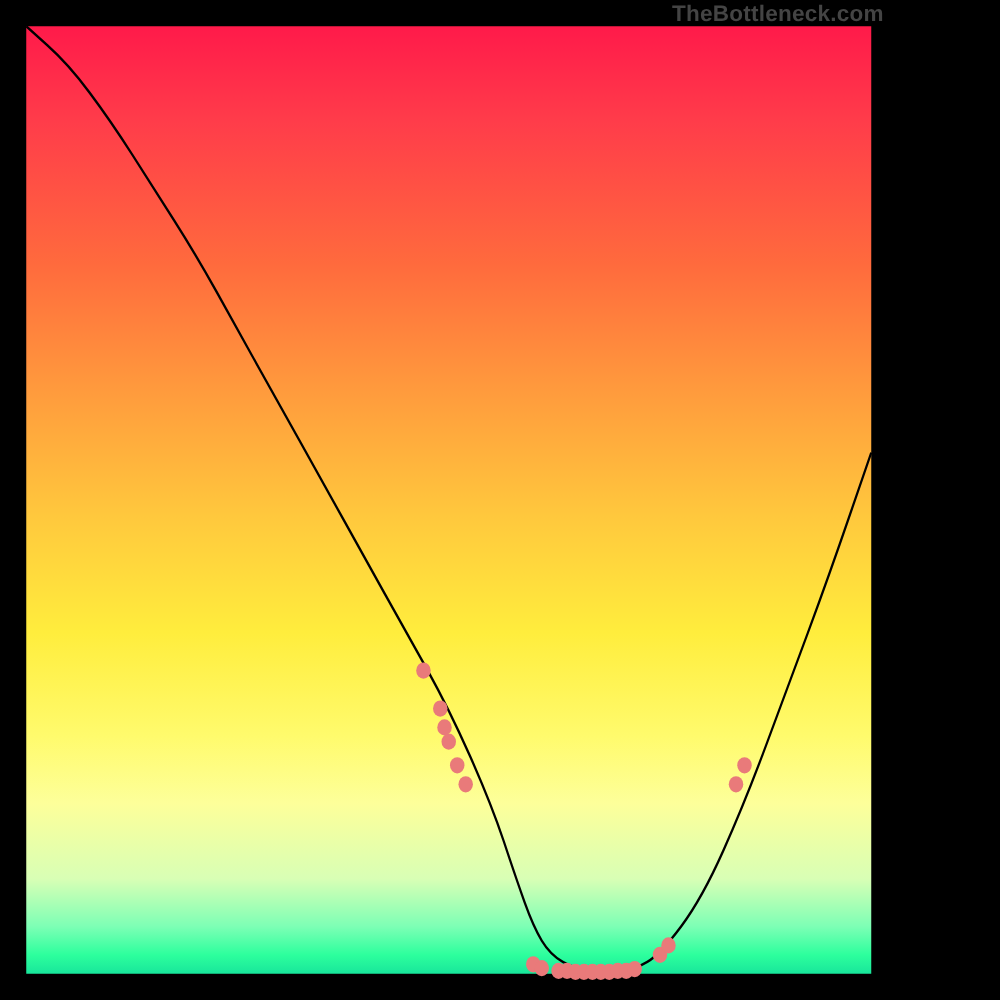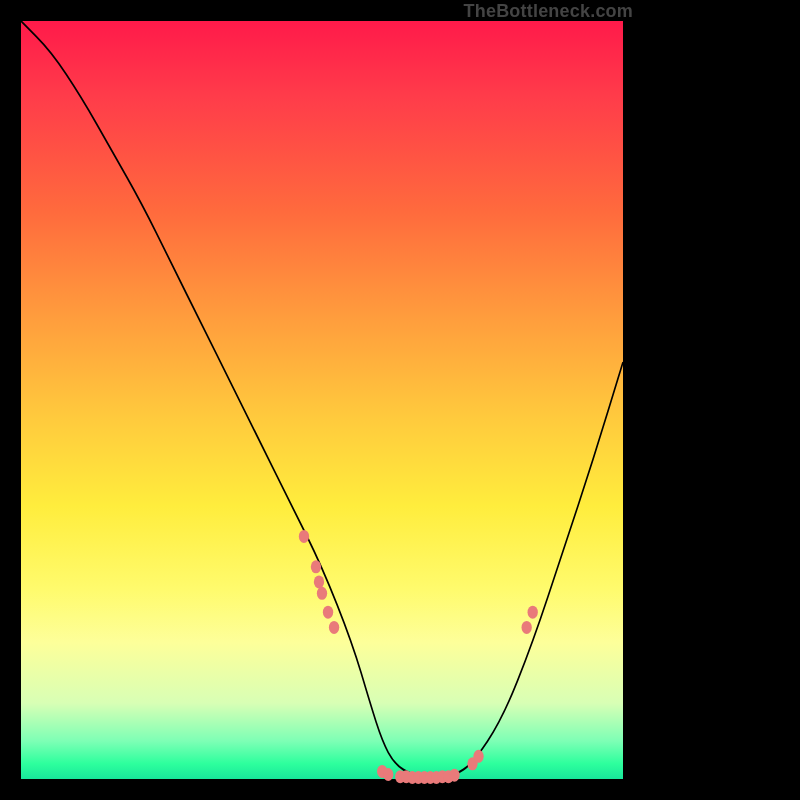--- a/index.html
+++ b/index.html
@@ -8,21 +8,21 @@
     width: 800px;
     height: 800px;
     background: #000;
     overflow: hidden;
     font-family: Arial, Helvetica, sans-serif;
   }
   .frame {
     position: absolute;
     left: 21px;
     top: 21px;
-    width: 602px;
+    width: 676px;
     height: 758px;
     box-sizing: border-box;
   }
   .gradient {
     position: absolute;
     left: 0;
     top: 0;
     width: 100%;
     height: 100%;
     background: linear-gradient(

